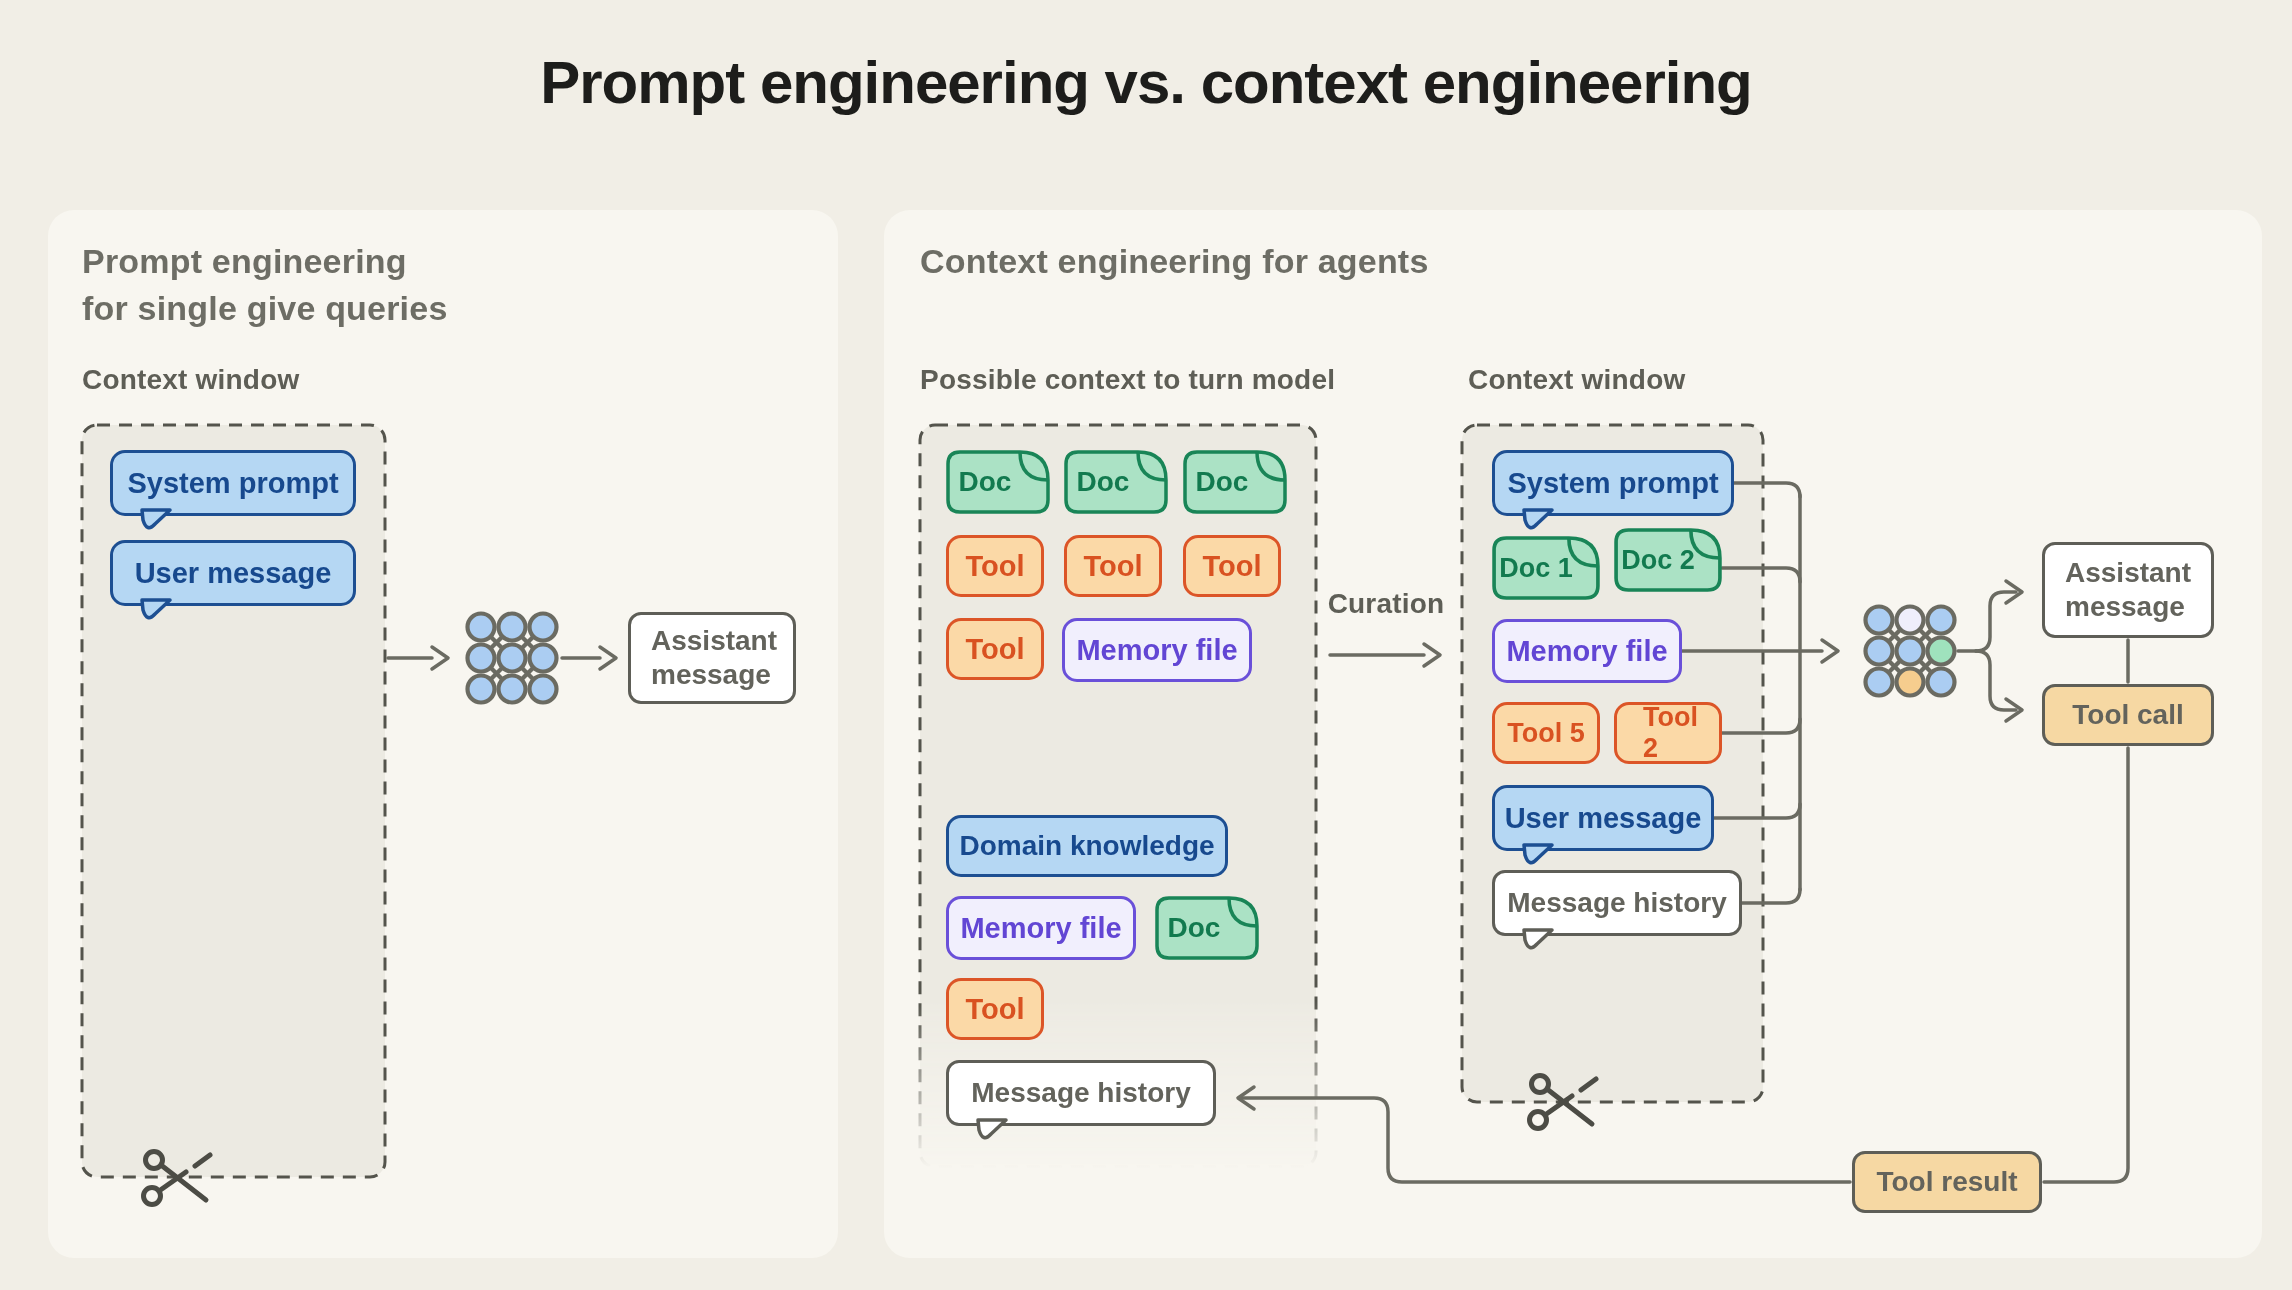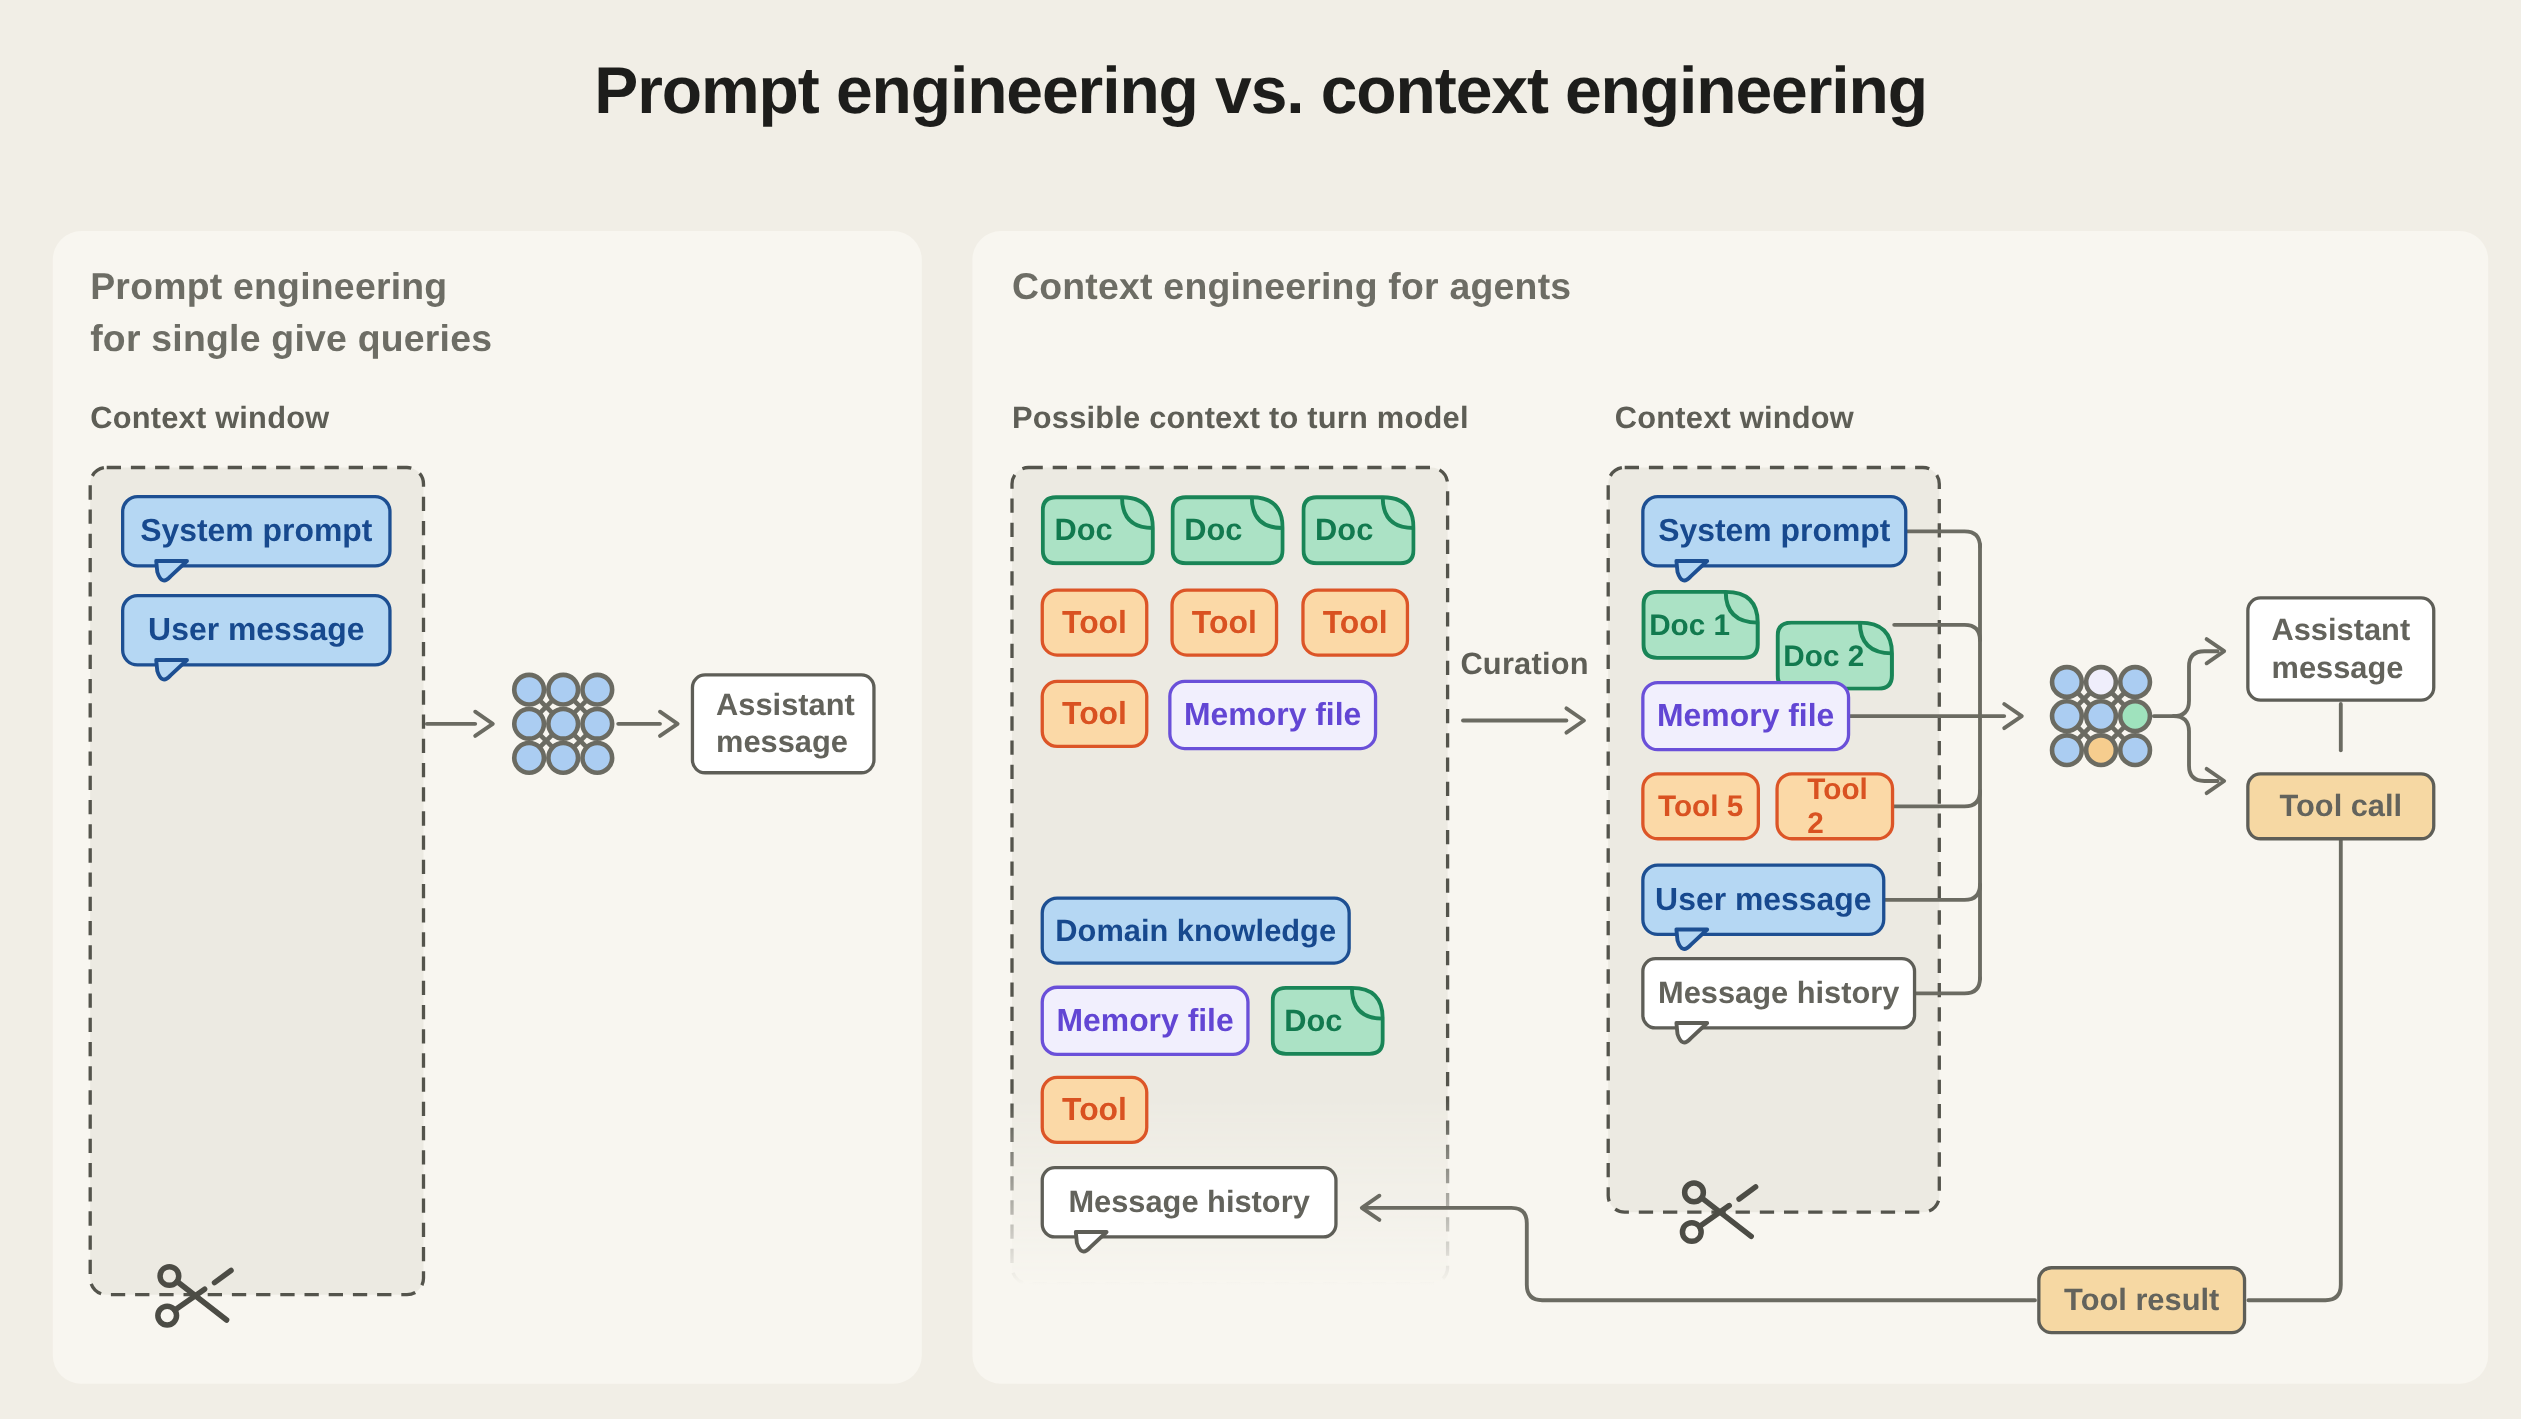--- a/index.html
+++ b/index.html
@@ -248,21 +248,21 @@
       </svg>
   </div>
 
   <div class="doc" style="left:1492px;top:536px;width:108px;height:64px;">
     <svg viewBox="0 0 104 64" preserveAspectRatio="none">
         <path class="docshape" d="M14 2 H74 Q102 2 102 30 V50 Q102 62 90 62 H14 Q2 62 2 50 V14 Q2 2 14 2 Z"></path>
         <path class="doccrease" d="M74 2 Q74 30 102 30"></path>
       </svg>
     <span class="doc-label" style="font-size:27px;padding-right:20px;">Doc 1</span>
   </div>
-  <div class="doc" style="left:1614px;top:564px;width:108px;height:64px;">
+  <div class="doc" style="left:1614px;top:528px;width:108px;height:64px;">
     <svg viewBox="0 0 104 64" preserveAspectRatio="none">
         <path class="docshape" d="M14 2 H74 Q102 2 102 30 V50 Q102 62 90 62 H14 Q2 62 2 50 V14 Q2 2 14 2 Z"></path>
         <path class="doccrease" d="M74 2 Q74 30 102 30"></path>
       </svg>
     <span class="doc-label" style="font-size:27px;padding-right:20px;">Doc 2</span>
   </div>
 
   <div class="chip purple" style="left:1492px;top:619px;width:190px;height:64px;">Memory file</div>
 
   <div class="chip orange" style="left:1492px;top:702px;width:108px;height:62px;font-size:27px;">Tool 5</div>
@@ -276,16 +276,16 @@
   </div>
 
   <div class="chip grayb" style="left:1492px;top:870px;width:250px;height:66px;">
     <span>Message history</span>
     <svg class="tail gray" viewBox="0 0 36 26">
         <path d="M3 1 H31 L16 15 Q8 24 4 11 Z"></path>
       </svg>
   </div>
 
   <div class="chip grayb leftalign" style="left:2042px;top:542px;width:172px;height:96px;">Assistant message</div>
-  <div class="chip tan" style="left:2042px;top:684px;width:172px;height:62px;margin-top:18px;">Tool call</div>
+  <div class="chip tan" style="left:2042px;top:684px;width:172px;height:62px;">Tool call</div>
   <div class="chip tan" style="left:1852px;top:1151px;width:190px;height:62px;">Tool result</div>
 
 </div>
 
 </body></html>

